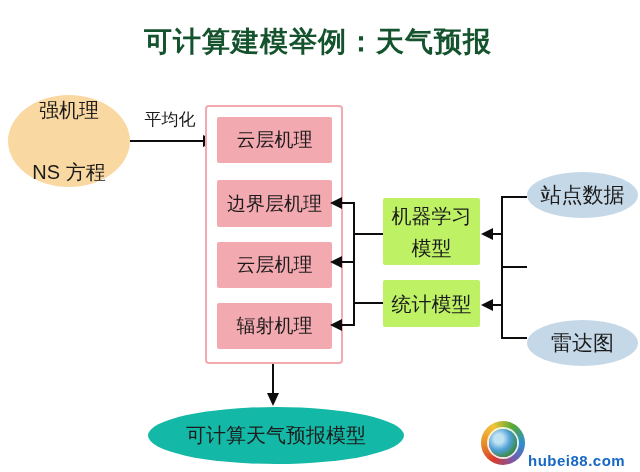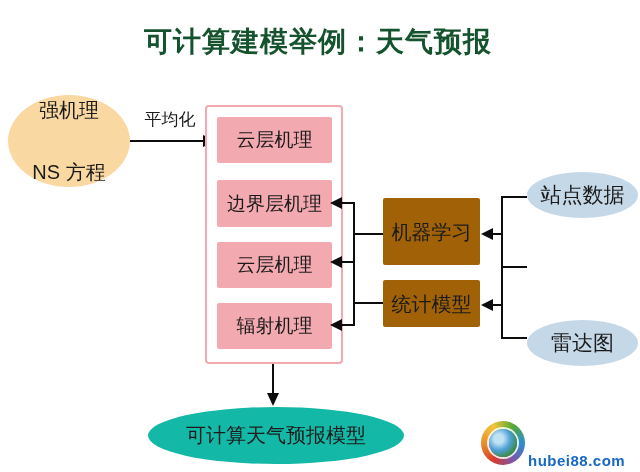--- a/index.html
+++ b/index.html
@@ -18,21 +18,21 @@
   .edge-label{left:136px;top:108px;width:68px;text-align:center;font-size:17px;}
   .container-frame{
     left:205px;top:105px;width:138px;height:259px;box-sizing:border-box;
     border:2px solid #F2A9B0;border-radius:4px;background:#fff;
   }
   .mech{left:217px;width:115px;background:#F3A9B0;border-radius:2px;font-size:19px;}
   .m1{top:117px;height:46px;}
   .m2{top:180px;height:47px;}
   .m3{top:242px;height:46px;}
   .m4{top:303px;height:46px;}
-  .model{left:383px;width:97px;background:#a16207;border-radius:2px;font-size:20px;line-height:1.6;}
+  .model{left:383px;width:97px;background:#bef264;border-radius:2px;font-size:20px;line-height:1.6;}
   .g1{top:198px;height:67px;}
   .g2{top:280px;height:47px;}
   .dsrc{left:527px;width:111px;height:46px;background:#C5D8E8;font-size:21px;}
   .d1{top:172px;font-family:Liberation Serif, serif;} .d2{top:245px;} .d3{top:320px;}
   .out{left:148px;top:407px;width:256px;height:57px;background:#14b8a6;font-size:20px;}
   .hl{height:2px;background:#0d0d0d;}
   .vl{width:2px;background:#0d0d0d;}
   .ah{width:0;height:0;}
   .ah-right{border-top:6px solid transparent;border-bottom:6px solid transparent;border-left:13px solid #0d0d0d;}
   .ah-left{border-top:6px solid transparent;border-bottom:6px solid transparent;border-right:12px solid #0d0d0d;}
@@ -75,20 +75,21 @@
   <div class="abs node mech m2">边界层机理</div>
   <div class="abs node mech m4">辐射机理</div>
   <div class="abs node mech m3">云层机理</div>
 
   <div class="abs vl" style="left:272px;top:364px;height:30px;"></div>
   <div class="abs ah ah-down" style="left:267px;top:393px;"></div>
   <div class="abs node ellipse out">可计算天气预报模型</div>
 
   <div class="abs node model g1">
     <div>机器学习</div>
+    <div>模型</div>
   </div>
   <div class="abs node model g2">统计模型</div>
 
   <div class="abs node ellipse dsrc d1">站点数据</div>
   <div class="abs node ellipse dsrc d3">雷达图</div>
 
   <div class="abs vl" style="left:353px;top:202px;height:124px;"></div>
   <div class="abs hl" style="left:341px;top:202px;width:14px;"></div>
   <div class="abs ah ah-left" style="left:330px;top:197px;"></div>
   <div class="abs hl" style="left:341px;top:261px;width:14px;"></div>

